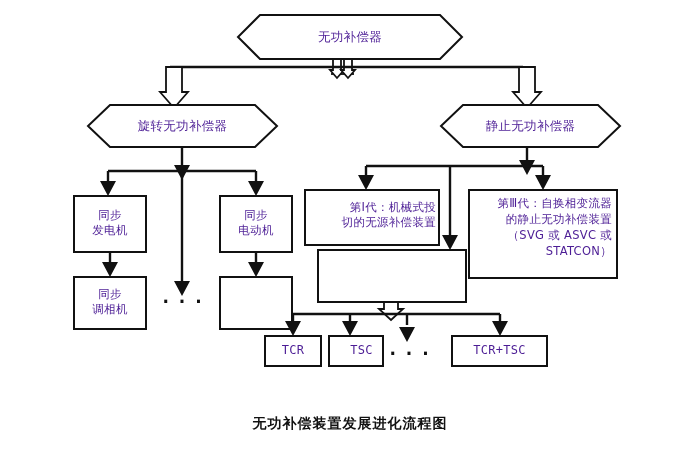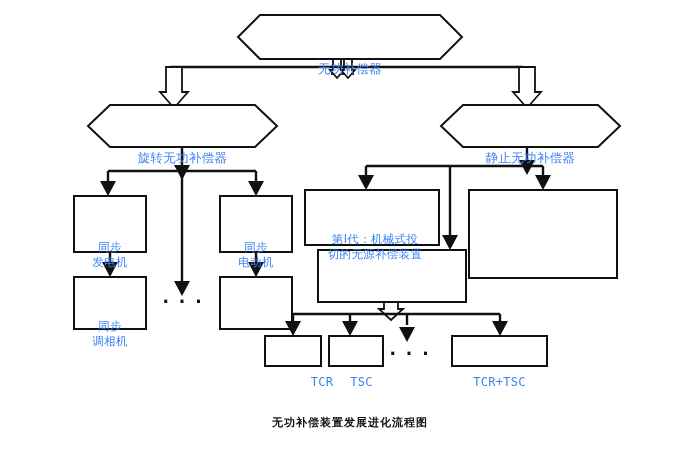--- a/index.html
+++ b/index.html
@@ -43,50 +43,49 @@
     fill: #111111;
     stroke: none;
   }
   .arrow-hollow {
     fill: #ffffff;
     stroke: #111111;
     stroke-width: 1.8;
   }
   .label {
     position: absolute;
-    color: #3b82f6;
+    color: #4c1d95;
     text-align: center;
     line-height: 1.32;
     white-space: pre-line;
     letter-spacing: 0.3px;
     pointer-events: none;
-    margin-top: 32px;
   }
   .label-cjk {
     font-family: "DejaVu Sans", sans-serif;
     font-size: 11.5px;
   }
   .label-hex {
     font-size: 12.5px;
     font-weight: 500;
   }
   .label-mono {
     font-family: "DejaVu Sans Mono", monospace;
     font-size: 12px;
   }
   .label-left {
-    text-align: center;
+    text-align: right;
   }
   .caption {
     position: absolute;
     left: 0;
     right: 0;
     text-align: center;
     font-family: "DejaVu Sans", sans-serif;
-    font-size: 11px;
+    font-size: 14px;
     font-weight: bold;
     color: #111111;
     letter-spacing: 1px;
   }
   .ellipsis {
     position: absolute;
     font-size: 17px;
     font-weight: bold;
     color: #111111;
     letter-spacing: 2px;
@@ -196,22 +195,26 @@
   <div class="label label-cjk" style="left:220px; top:208px; width:72px;">同步
 电动机</div>
 
 
   <div class="ellipsis" style="left:160px; top:292px; width:46px; text-align:center;">· · ·</div>
 
   <div class="label label-cjk label-left" style="left:314px; top:200px; width:122px;">第Ⅰ代：机械式投
 切的无源补偿装置</div>
 
 
-
-  <div class="label label-mono" style="left:265px; top:343px; width:56px;padding-left:29px;">TCR</div>
+  <div class="label label-cjk label-left" style="left:478px; top:196px; width:134px; line-height:1.38;">第Ⅲ代：自换相变流器
+的静止无功补偿装置
+（SVG 或 ASVC 或
+STATCON）</div>
+
+  <div class="label label-mono" style="left:265px; top:343px; width:56px;">TCR</div>
 
   <div class="label label-mono" style="left:329px; top:343px; width:65px;">TSC</div>
 
   <div class="ellipsis" style="left:387px; top:344px; width:46px; text-align:center;">· · ·</div>
 
   <div class="label label-mono" style="left:452px; top:343px; width:95px;">TCR+TSC</div>
 
   <div class="caption" style="top:415px;">无功补偿装置发展进化流程图</div>
 
 </div>

